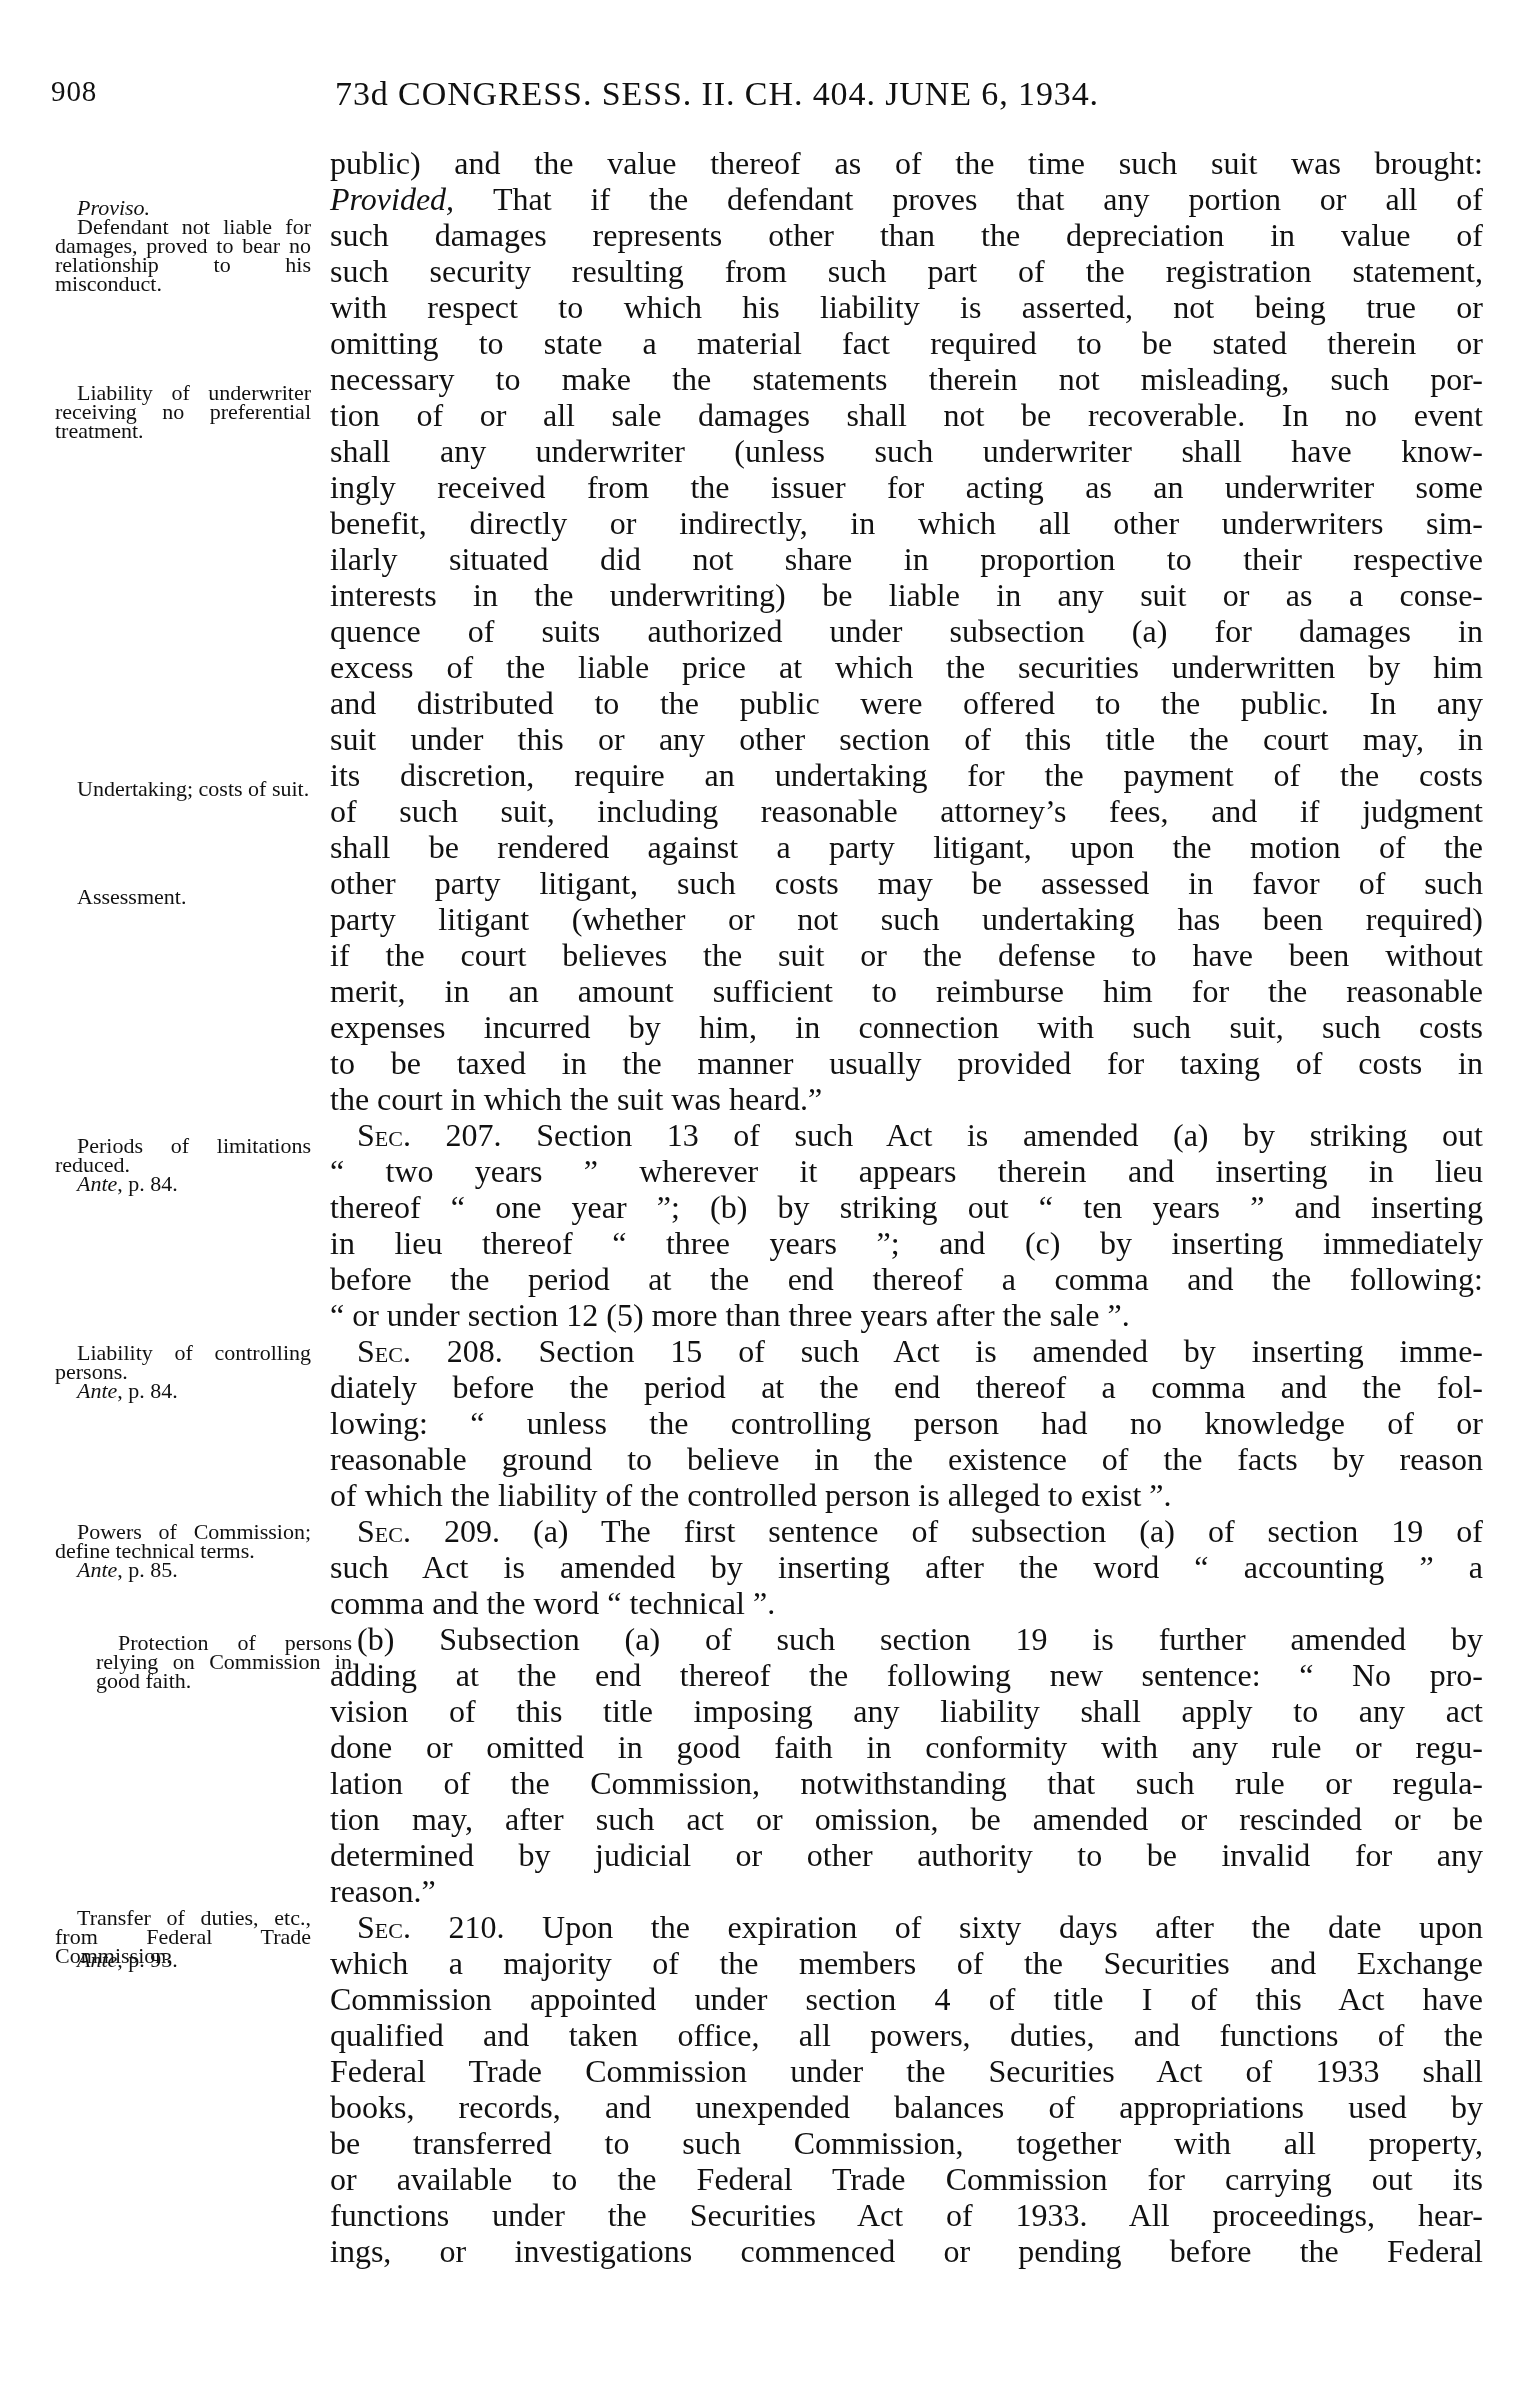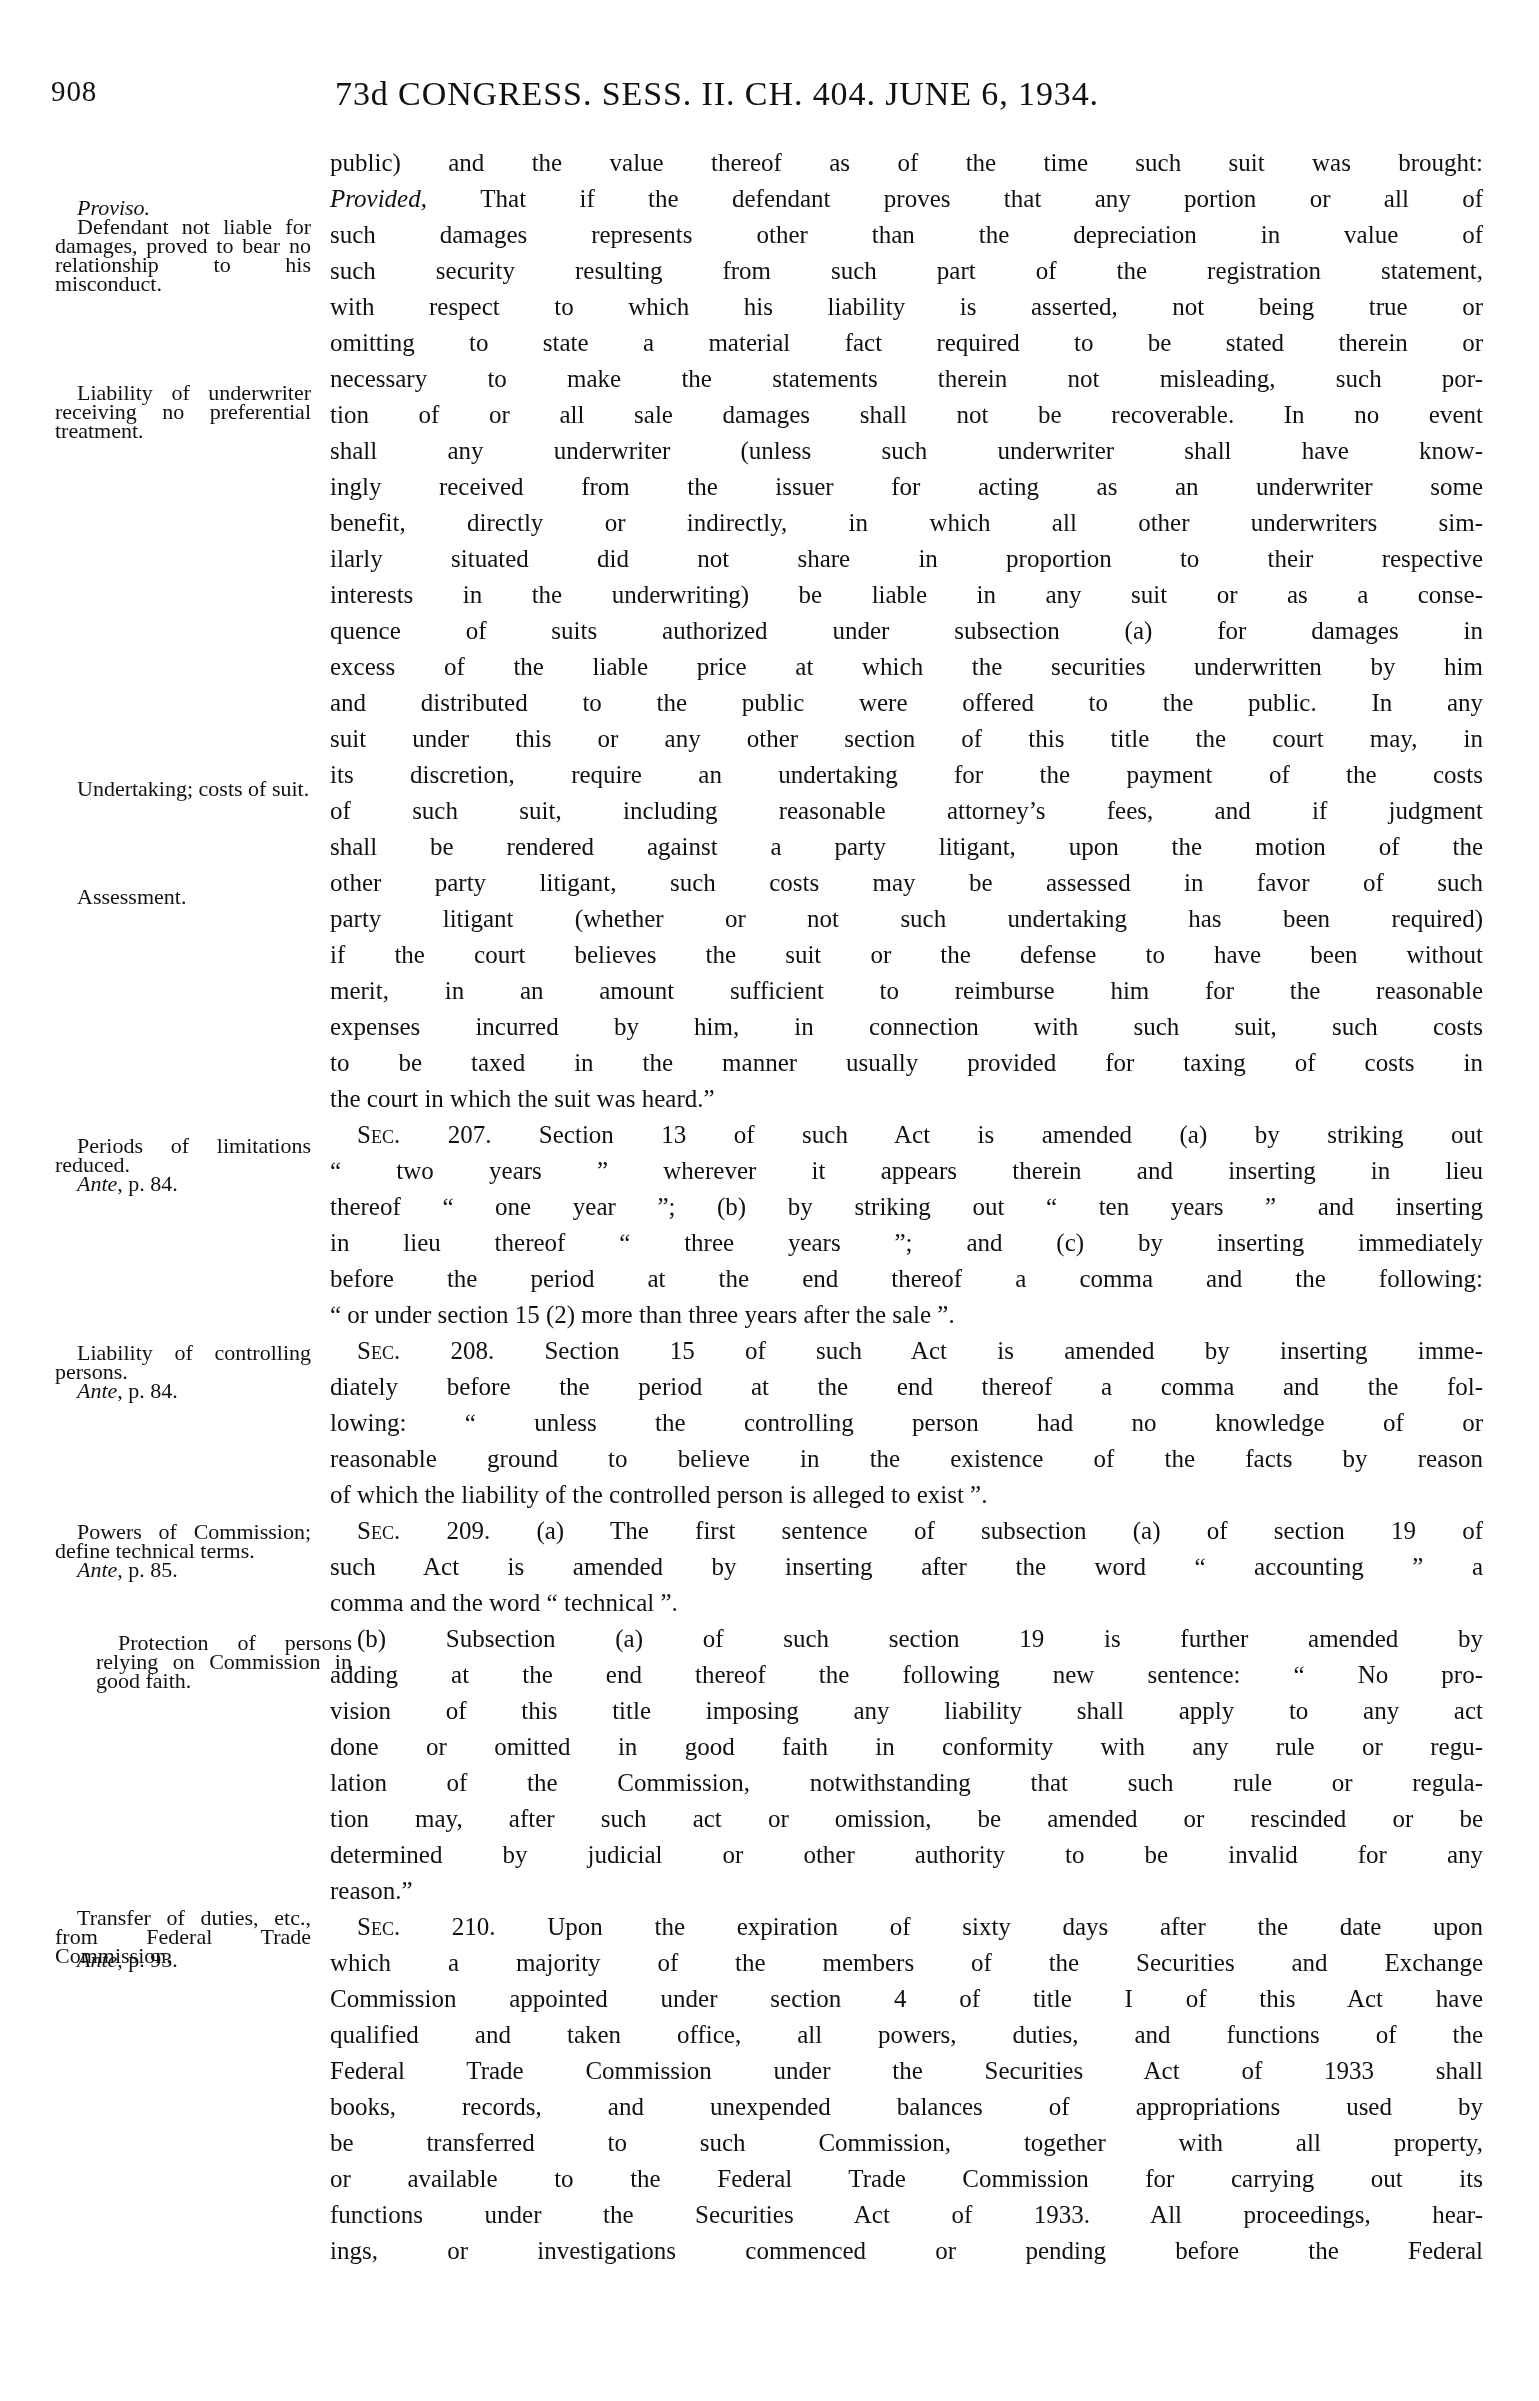--- a/index.html
+++ b/index.html
@@ -3,21 +3,21 @@
 <meta charset="utf-8">
 <style>
   html, body { margin: 0; padding: 0; background: #ffffff; }
   body { width: 1539px; height: 2401px; position: relative; overflow: hidden; color: #111; font-family: "Liberation Serif", "DejaVu Serif", serif; }
   .page-number { position: absolute; left: 51px; top: 75px; font-size: 29px; letter-spacing: 0.9px; }
   .running-head { position: absolute; left: 335px; top: 75px; width: 1145px; font-size: 34px; letter-spacing: 0.9px; white-space: nowrap; }
   .margin-note { position: absolute; left: 55px; width: 256px; font-size: 22px; line-height: 19px; text-align: justify; text-align-last: left; }
   .margin-note .ind { display: inline-block; width: 22px; }
   .margin-note i { font-style: italic; }
   .main { position: absolute; left: 330px; top: 145px; width: 1153px; }
-  .line { display: block; height: 36px; line-height: 36px; font-size: 25px; white-space: nowrap; text-align: justify; text-align-last: justify; }
+  .line { display: block; height: 36px; line-height: 36px; font-size: 32px; white-space: nowrap; text-align: justify; text-align-last: justify; }
   .line.last { text-align-last: left; }
   .line.indent { padding-left: 27px; }
   .sc { font-variant: small-caps; }
   i { font-style: italic; }
 </style>
 </head>
 <body>
 
 <div class="page-number">908</div>
 <div class="running-head">73d CONGRESS.  SESS. II.  CH. 404.  JUNE 6, 1934.</div>
@@ -83,21 +83,21 @@
     <span class="line">if the court believes the suit or the defense to have been without</span>
     <span class="line">merit, in an amount sufficient to reimburse him for the reasonable</span>
     <span class="line">expenses incurred by him, in connection with such suit, such costs</span>
     <span class="line">to be taxed in the manner usually provided for taxing of costs in</span>
     <span class="line last">the court in which the suit was heard.”</span>
     <span class="line indent"><span class="sc">Sec. </span>207. Section 13 of such Act is amended (a) by striking out</span>
     <span class="line">“ two years ” wherever it appears therein and inserting in lieu</span>
     <span class="line">thereof “ one year ”; (b) by striking out “ ten years ” and inserting</span>
     <span class="line">in lieu thereof “ three years ”; and (c) by inserting immediately</span>
     <span class="line">before the period at the end thereof a comma and the following:</span>
-    <span class="line last">“ or under section 15 (2) more than three years after the sale ”.</span>
+    <span class="line last">“ or under section 12 (5) more than three years after the sale ”.</span>
     <span class="line indent"><span class="sc">Sec. </span>208. Section 15 of such Act is amended by inserting imme-</span>
     <span class="line">diately before the period at the end thereof a comma and the fol-</span>
     <span class="line">lowing: “ unless the controlling person had no knowledge of or</span>
     <span class="line">reasonable ground to believe in the existence of the facts by reason</span>
     <span class="line last">of which the liability of the controlled person is alleged to exist ”.</span>
     <span class="line indent"><span class="sc">Sec. </span>209. (a) The first sentence of subsection (a) of section 19 of</span>
     <span class="line">such Act is amended by inserting after the word “ accounting ” a</span>
     <span class="line last">comma and the word “ technical ”.</span>
     <span class="line indent">(b) Subsection (a) of such section 19 is further amended by</span>
     <span class="line">adding at the end thereof the following new sentence: “ No pro-</span>

